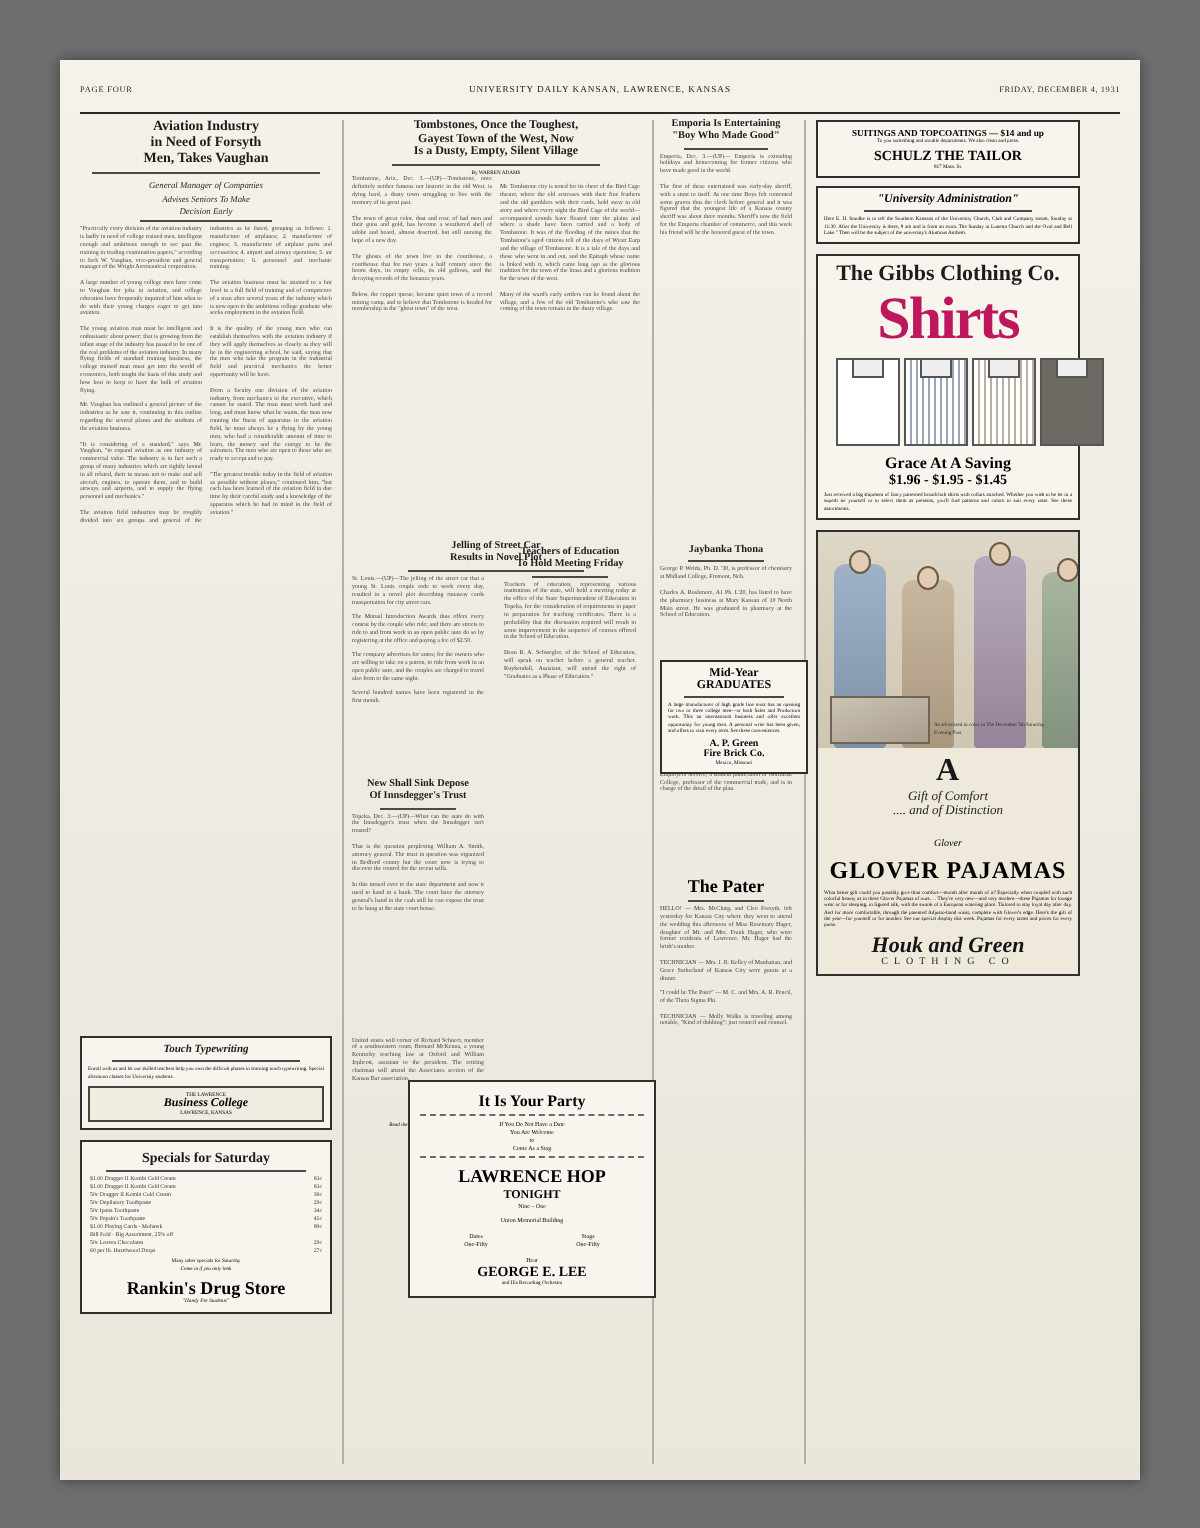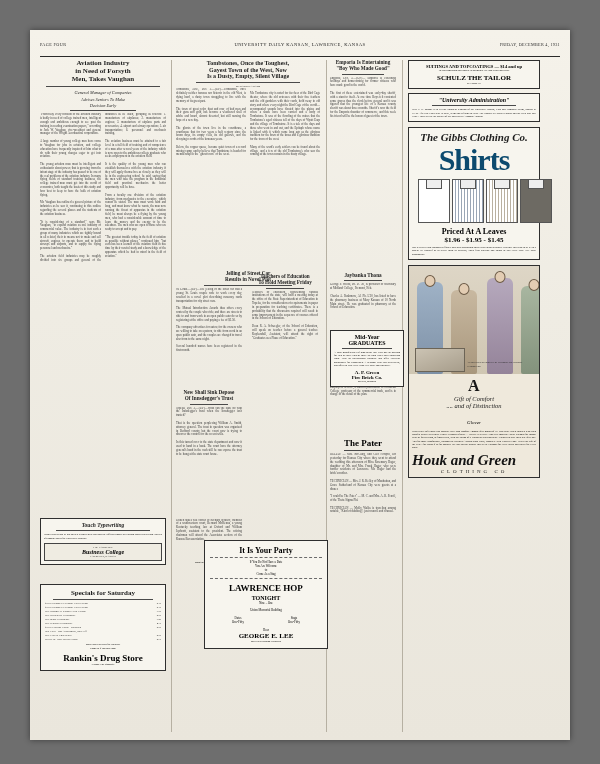--- a/index.html
+++ b/index.html
@@ -21,40 +21,40 @@
   .sub{font-size:4.4px;text-align:center;font-style:italic;color:#2b2b2b;margin-top:1px;line-height:1.2;}
   .hrule{height:1px;background:#4a4a4a;margin:3px 6px;}
   .body-txt{font-size:3px;line-height:1.28;color:#3b3b3b;text-align:justify;
             column-gap:4px;hyphens:auto;}
   .blk{margin-bottom:5px;}
   .center{text-align:center;}
   .adbox{border:1px solid #2f2f2f;background:#f7f5ee;}
   .ad-title{text-align:center;font-weight:bold;color:#1b1b1b;}
   .tiny{font-size:3px;}
   .mini{font-size:2.6px;line-height:1.25;}
-  .gibbs-script{font-family:"Liberation Serif",serif;font-style:italic;font-weight:bold;
+  .gibbs-script{font-family:"Liberation Serif",serif;font-weight:bold;
       font-size:11px;text-align:center;color:#1d1d1d;}
-  .shirt-word{font-size:30px;font-weight:bold;text-align:center;letter-spacing:-1px;color:#0c4a6e;
+  .shirt-word{font-size:30px;font-weight:bold;text-align:center;letter-spacing:-1px;color:#be185d;
       font-family:"Liberation Serif",serif;}
   .shirt-art{height:46px;position:relative;margin:2px 4px;}
   .shirt{position:absolute;top:0;width:30px;height:42px;background:#fff;border:1px solid #555;}
   .shirt:before{content:"";position:absolute;left:50%;top:0;transform:translateX(-50%);
      width:14px;height:8px;border-left:1px solid #555;border-right:1px solid #555;border-bottom:1px solid #555;background:#eee;}
   .stripes{background:repeating-linear-gradient(90deg,#fff 0 2px,#9aa6b5 2px 3px);}
   .checks{background:repeating-linear-gradient(90deg,#fff 0 2px,#b9b0a0 2px 3px),
       repeating-linear-gradient(0deg,rgba(255,255,255,0) 0 2px,rgba(150,140,120,.5) 2px 3px);}
   .dark{background:#6d6a63;}
   
   .pjbox{position:absolute;border:1px solid #2f2f2f;background:#efe9dc;overflow:hidden;}
   .pj-figs{position:relative;height:108px;background:linear-gradient(180deg,#ded6c6,#cfc6b2);}
   .fig{position:absolute;bottom:0;width:26px;height:92px;border-radius:6px 6px 2px 2px;}
   .fig .head{position:absolute;top:-7px;left:50%;transform:translateX(-50%);width:9px;height:10px;border-radius:50%;background:#e3cdb3;border:1px solid #6b5a46;}
   .pj-title{font-size:16px;font-weight:bold;text-align:center;color:#171717;letter-spacing:.5px;}
   .pj-sub{font-size:6.5px;text-align:center;font-style:italic;color:#222;}
-  .houk{font-size:15px;font-weight:bold;text-align:left;font-style:italic;color:#141414;}
+  .houk{font-size:11px;font-weight:bold;text-align:center;font-style:italic;color:#141414;}
   .houk-sub{text-align:center;font-size:5px;letter-spacing:3px;color:#1d1d1d;}
   .pricebar{text-align:center;font-weight:bold;}
   .dash{border-top:1px dashed #6b6b6b;margin:2px 0;}
   .drug-list{font-size:2.9px;line-height:1.35;color:#333;}
   .drug-list .row{display:flex;justify-content:space-between;}
   .ital{font-style:italic;}
   .photo{background:linear-gradient(160deg,#cbc3b3,#a79d8b);border:1px solid #6c6456;}
 </style>
 </head>
 <body>
@@ -107,21 +107,21 @@
       <div class="ad-title" style="font-size:5.5px;font-style:italic;">Touch Typewriting</div>
       <div class="hrule" style="margin:2px 12px;"></div>
       <div class="mini" style="text-align:justify;">Enroll with us and let our skilled teachers help you own the difficult phases in learning touch typewriting. Special afternoon classes for University students.</div>
       <div style="margin-top:3px;border:1px solid #444;padding:2px;text-align:center;background:#efece2;">
         <div class="mini">THE LAWRENCE</div>
         <div style="font-size:6px;font-style:italic;font-weight:bold;">Business College</div>
         <div class="mini">LAWRENCE, KANSAS</div>
       </div>
     </div>
 
-    <div class="adbox" style="margin-top:19px;padding:4px;">
+    <div class="adbox" style="margin-top:5px;padding:4px;">
       <div class="ad-title" style="font-size:7px;">Specials for Saturday</div>
       <div class="hrule" style="margin:2px 8px;"></div>
       <div class="drug-list" id="drug-items">
           <div class="row">
             <span>$1.00 Dragger II Kombi Cold Cream</span>
             <span>83c</span>
           </div>
           <div class="row">
             <span>$1.00 Dragger II Kombi Cold Cream</span>
             <span>83c</span>
@@ -316,21 +316,21 @@
 
     <div class="adbox" style="padding:3px;margin-top:5px;">
       <div class="gibbs-script">The Gibbs Clothing Co.</div>
       <div class="shirt-word">Shirts</div>
       <div class="shirt-art">
         <div class="shirt" style="left:2px;"></div>
         <div class="shirt stripes" style="left:36px;"></div>
         <div class="shirt checks" style="left:70px;"></div>
         <div class="shirt dark" style="left:104px;"></div>
       </div>
-      <div class="pricebar" style="font-size:8px;">Priced At A Leaves</div>
+      <div class="pricebar" style="font-size:8px;">Grace At A Saving</div>
       <div class="pricebar" style="font-size:7px;">$1.96 - $1.95 - $1.45</div>
       <div class="mini" style="text-align:justify;margin-top:2px;">Just received a big shipment of fancy patterned broadcloth shirts with collars attached. Whether you wish to be let in a superb tie yourself or to select them as presents, you'll find patterns and colors to suit every taste. See these assortments.</div>
     </div>
 
     <div class="pjbox" style="position:relative;margin-top:5px;padding:0;">
       <div class="pj-figs">
         <div class="fig" style="left:8px;background:linear-gradient(180deg,#9fb2c6,#7d90a6);">
             <div class="head"></div>
           </div>
         <div class="fig" style="left:42px;height:84px;background:linear-gradient(180deg,#c8b8a0,#a8977d);">
@@ -345,19 +345,20 @@
         <div class="photo" style="position:absolute;left:6px;bottom:2px;width:48px;height:22px;"></div>
         <div class="mini" style="position:absolute;left:58px;bottom:6px;width:60px;color:#2a2a2a;">As advertised in color in The December 5th Saturday Evening Post</div>
       </div>
       <div style="padding:3px;">
         <div class="pj-title">A</div>
         <div class="pj-sub">Gift of Comfort</div>
         <div class="pj-sub">.... and of Distinction</div>
         <div style="text-align:center;margin-top:1px;">
           <span style="font-size:5px;font-style:italic;">Glover</span>
         </div>
+        <div style="font-size:12px;font-weight:bold;text-align:center;letter-spacing:.5px;">GLOVER PAJAMAS</div>
         <div class="mini" style="text-align:justify;margin-top:2px;">What better gift could you possibly give than comfort—month after month of it? Especially when coupled with such colorful beauty as in these Glover Pajamas of ours. . . They're very new—and very modern—these Pajamas for lounge wear or for sleeping, in figured silk, with the swank of a European watering place. Tailored to stay loyal day after day. And for more comfortable, through the patented Adjusto-band waist, complete with Glover's edge. Here's the gift of the year—for yourself or for another. See our special display this week. Pajamas for every tastes and prices for every purse.</div>
         <div class="houk" style="margin-top:3px;">Houk and Green</div>
         <div class="houk-sub">CLOTHING CO</div>
       </div>
     </div>
   </div>
 </div>
 
 </body></html>

